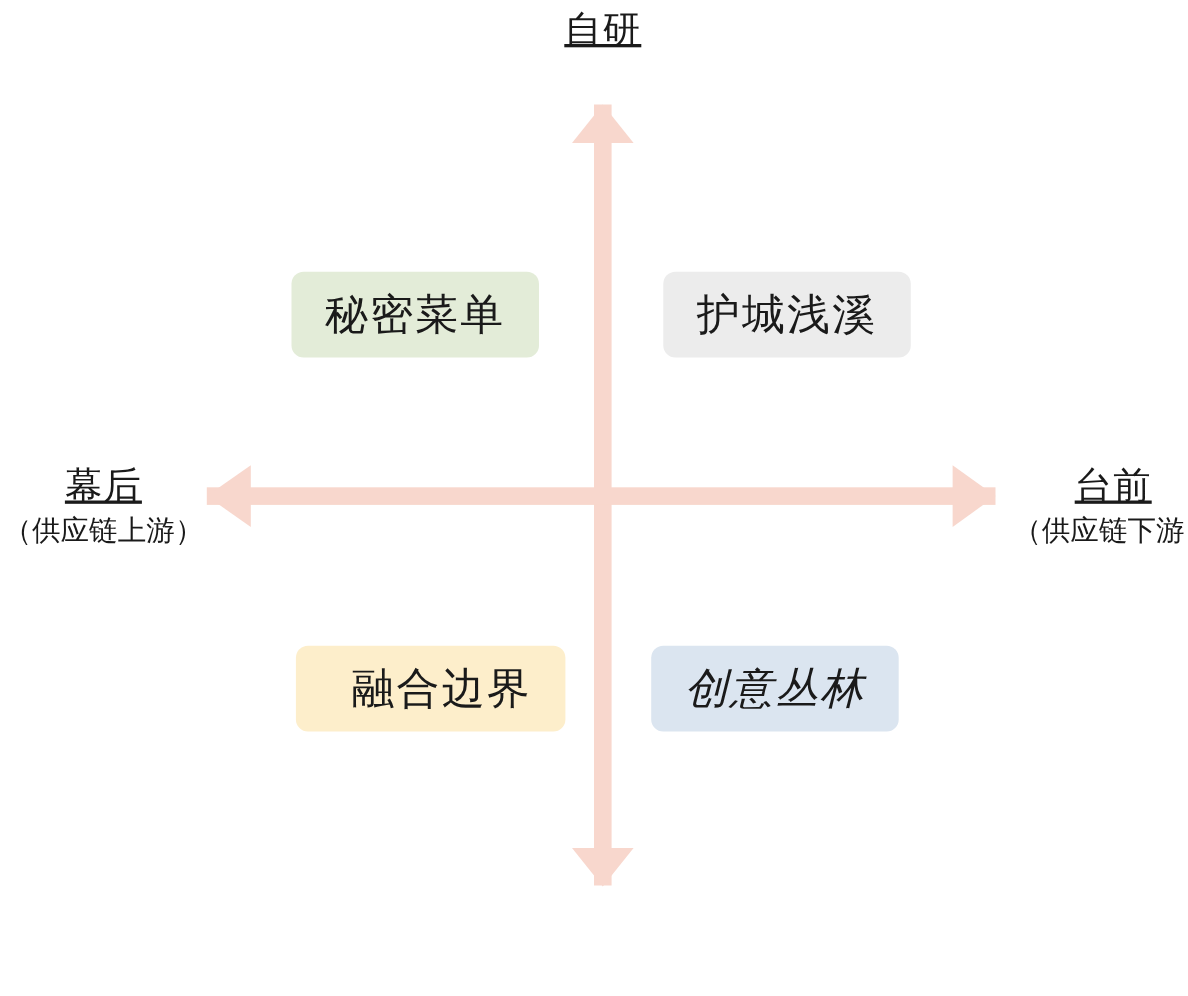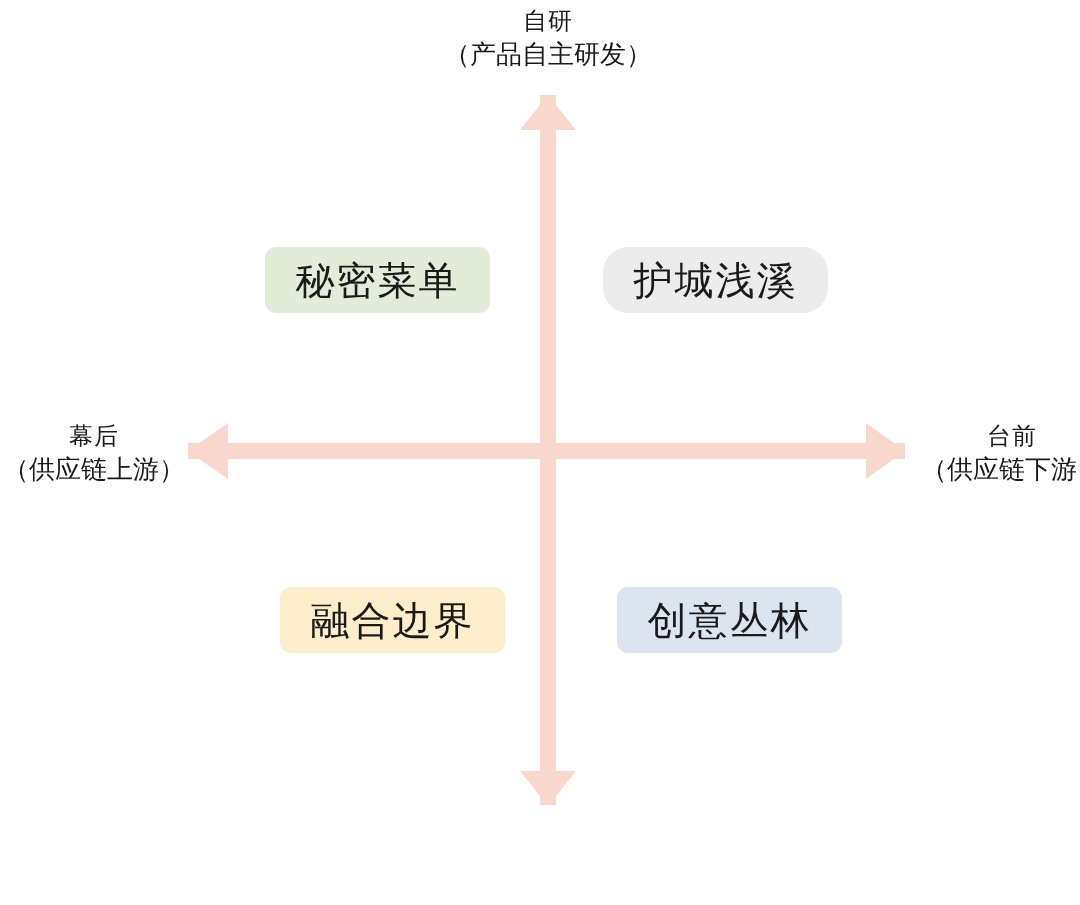--- a/index.html
+++ b/index.html
@@ -30,22 +30,23 @@
   }
   
   .axis-label {
     position: absolute;
     text-align: center;
     line-height: 1.32;
     white-space: nowrap;
   }
   .axis-label .main {
     display: block;
-    font-size: 24px;
+    font-size: 34px;
     letter-spacing: 1px;
+    text-decoration: underline;
   }
   .axis-label .sub {
     display: block;
     font-size: 26px;
     letter-spacing: 0px;
   }
   #label-top {
     left: 348px;
     top: 6px;
     width: 400px;
@@ -62,36 +63,36 @@
   }
   #label-right {
     left: 912px;
     top: 421px;
     width: 200px;
   }
   
   .quad {
     position: absolute;
     width: 225px;
-    height: 66px;
+    height: 78px;
     border-radius: 11px;
     display: flex;
     align-items: center;
     justify-content: center;
   }
   .quad span {
     font-size: 39px;
     letter-spacing: 2px;
     line-height: 1;
     white-space: nowrap;
   }
   #quad-tl { left: 265px; top: 247px; }
   #quad-tr { left: 603px; top: 247px; }
-  #quad-bl { left: 280px; top: 587px; }
-  #quad-br { left: 617px; top: 587px; }
+  #quad-bl { left: 269px; top: 587px; padding-left: 20px; }
+  #quad-br { left: 592px; top: 587px; font-style: italic; }
 </style>
 </head>
 <body style="color: rgb(26, 26, 26);">
 
 <div id="canvas" style="background: rgb(255, 255, 255);">
 
   <svg id="axes" viewBox="0 0 1080 905" xmlns="http://www.w3.org/2000/svg">
     <g fill="#f8d7cd">
 
       <rect x="540" y="95" width="16" height="710"></rect>
@@ -103,41 +104,40 @@
       <polygon points="548,806 576,771 520,771"></polygon>
 
       <polygon points="188,451 228,423 228,479"></polygon>
 
       <polygon points="905,451 866,423 866,479"></polygon>
     </g>
   </svg>
 
   <div class="axis-label" id="label-top">
     <span class="main">自研</span>
-    <span class="sub">（产品自主研发）</span>
   </div>
 
   <div class="axis-label" id="label-bottom">
   </div>
 
   <div class="axis-label" id="label-left">
     <span class="main">幕后</span>
     <span class="sub">（供应链上游）</span>
   </div>
 
   <div class="axis-label" id="label-right">
     <span class="main">台前</span>
     <span class="sub">（供应链下游）</span>
   </div>
 
   <div class="quad" id="quad-tl" style="background: rgb(227, 236, 216);">
     <span>秘密菜单</span>
   </div>
 
-  <div class="quad" id="quad-tr" style="background: rgb(236, 236, 236); border-radius: 25px;">
+  <div class="quad" id="quad-tr" style="background: rgb(236, 236, 236);">
     <span>护城浅溪</span>
   </div>
 
   <div class="quad" id="quad-bl" style="background: rgb(253, 238, 203);">
     <span>融合边界</span>
   </div>
 
   <div class="quad" id="quad-br" style="background: rgb(219, 229, 240);">
     <span>创意丛林</span>
   </div>

